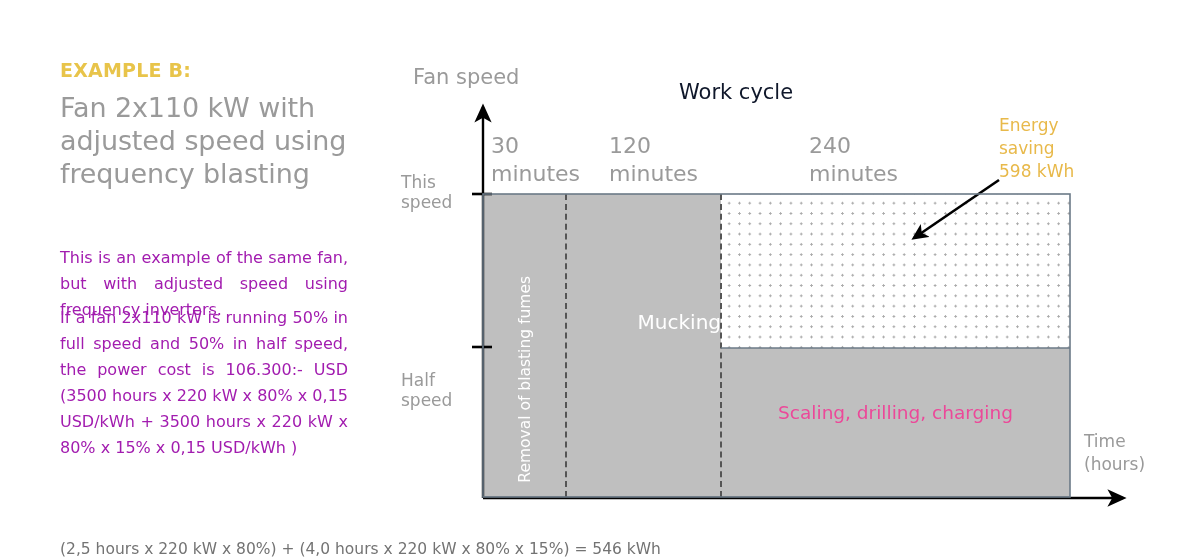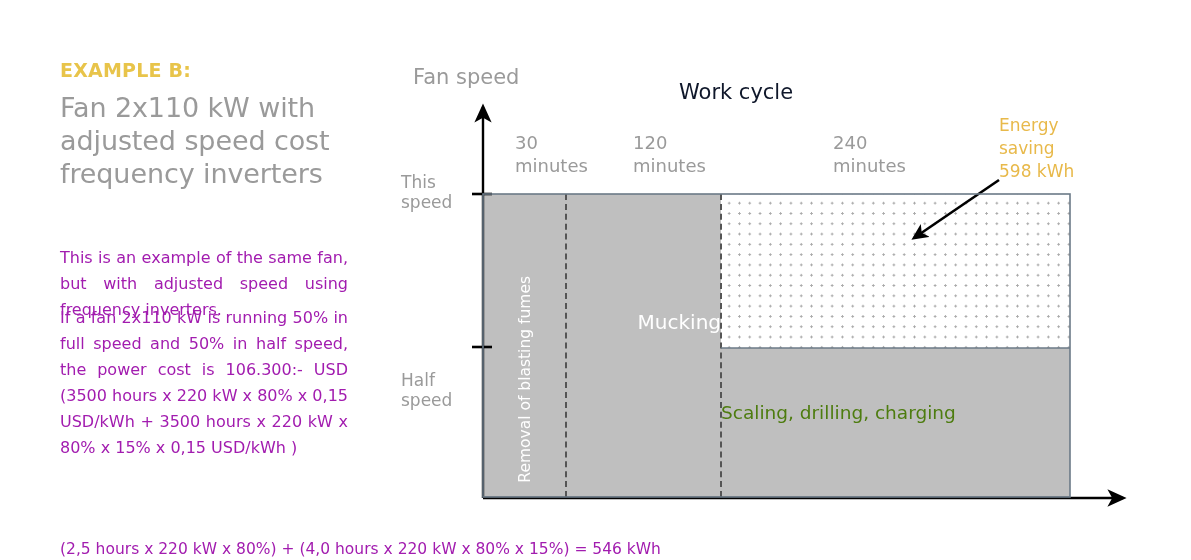--- a/index.html
+++ b/index.html
@@ -58,21 +58,21 @@
     color: #e8c44a;
     white-space: nowrap;
   }
 
   
   #bottom-formula {
     position: absolute;
     left: 60px;
     top: 540px;
     font-size: 15.5px;
-    color: #a21caf;
+    color: #737373;
     white-space: nowrap;
   }
 
   
   #chart {
     position: absolute;
     left: 0;
     top: 0;
     width: 1191px;
     height: 440px;
@@ -115,25 +115,24 @@
     color: #9a9a9a;
     text-align: left;
     white-space: nowrap;
   }
   #ytick-full { left: 401px; top: 172px; }
   #ytick-half { left: 401px; top: 322px; margin-top: 48px; }
 
   
   .phase-label {
     position: absolute;
-    font-size: 18px;
+    font-size: 22px;
     line-height: 1.25;
     color: #9a9a9a;
     white-space: nowrap;
-    margin-left: 24px;
   }
   #phase-1 { left: 491px; top: 132px; }
   #phase-2 { left: 609px; top: 132px; }
   #phase-3 { left: 809px; top: 132px; }
 
   
   #block-removal {
     position: absolute;
     left: 483px;
     top: 194px;
@@ -206,22 +205,23 @@
     width: 155px;
     text-align: right;
     font-size: 20px;
     color: #ffffff;
   }
   #label-scaling {
     position: absolute;
     left: 721px;
     top: 402px;
     width: 349px;
+    text-align: center;
     font-size: 18.5px;
-    color: #4d7c0f;
+    color: #ec4899;
   }
 
   
   #annotation-text {
     position: absolute;
     left: 999px;
     top: 114px;
     font-size: 17px;
     line-height: 1.36;
     color: #e8b94a;
@@ -242,31 +242,35 @@
     top: 0;
     width: 1191px;
     height: 560px;
   }
 </style>
 </head>
 <body>
 
 <div id="left-col">
   <div id="example-label">EXAMPLE B:</div>
-  <h1 id="headline">Fan 2x110 kW with adjusted speed cost frequency inverters</h1>
+  <h1 id="headline">Fan 2x110 kW with adjusted speed using frequency blasting</h1>
   <p class="para" id="para-1">This is an example of the same fan, but with adjusted speed using frequency inverters.</p>
   <p class="para" id="para-2">If a fan 2x110 kW is running 50% in full speed and 50% in half speed, the power cost is 106.300:- USD (3500 hours x 220 kW x 80% x 0,15 USD/kWh + 3500 hours x 220 kW x 80% x 15% x 0,15 USD/kWh )</p>
 </div>
 
 <div id="bottom-formula">(2,5 hours x 220 kW x 80%) + (4,0 hours x 220 kW x 80% x 15%) = 546 kWh</div>
 
 <div id="chart">
 
   <div id="fan-speed-label">Fan speed</div>
   <div id="work-cycle-label">Work cycle</div>
+  <div id="time-label">
+    <div>Time</div>
+    <div>(hours)</div>
+  </div>
 
   <div class="ytick" id="ytick-full">
     <div>This</div>
     <div>speed</div>
   </div>
   <div class="ytick" id="ytick-half">
     <div>Half</div>
     <div>speed</div>
   </div>
 

